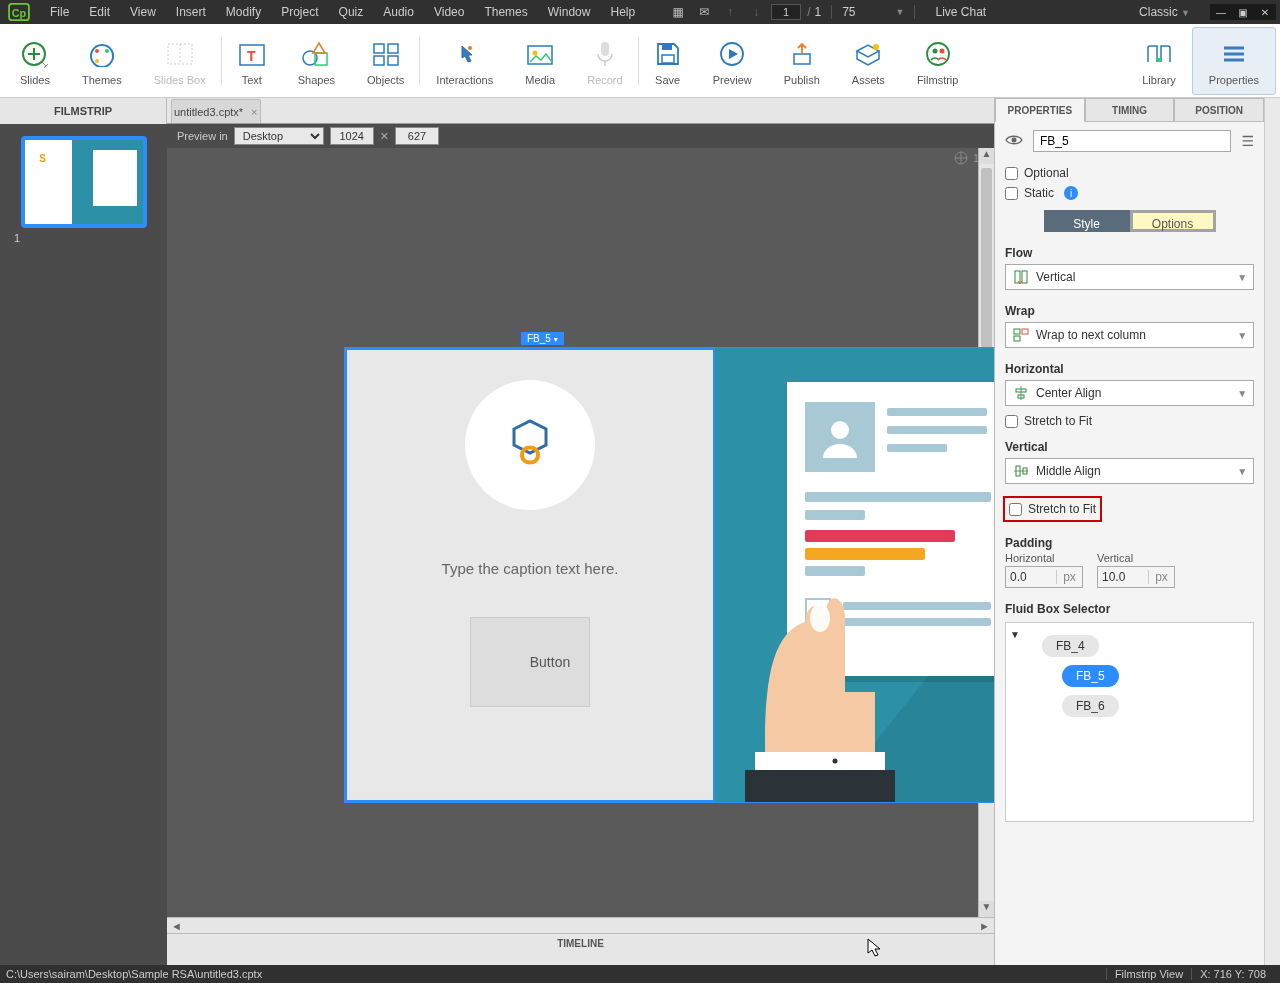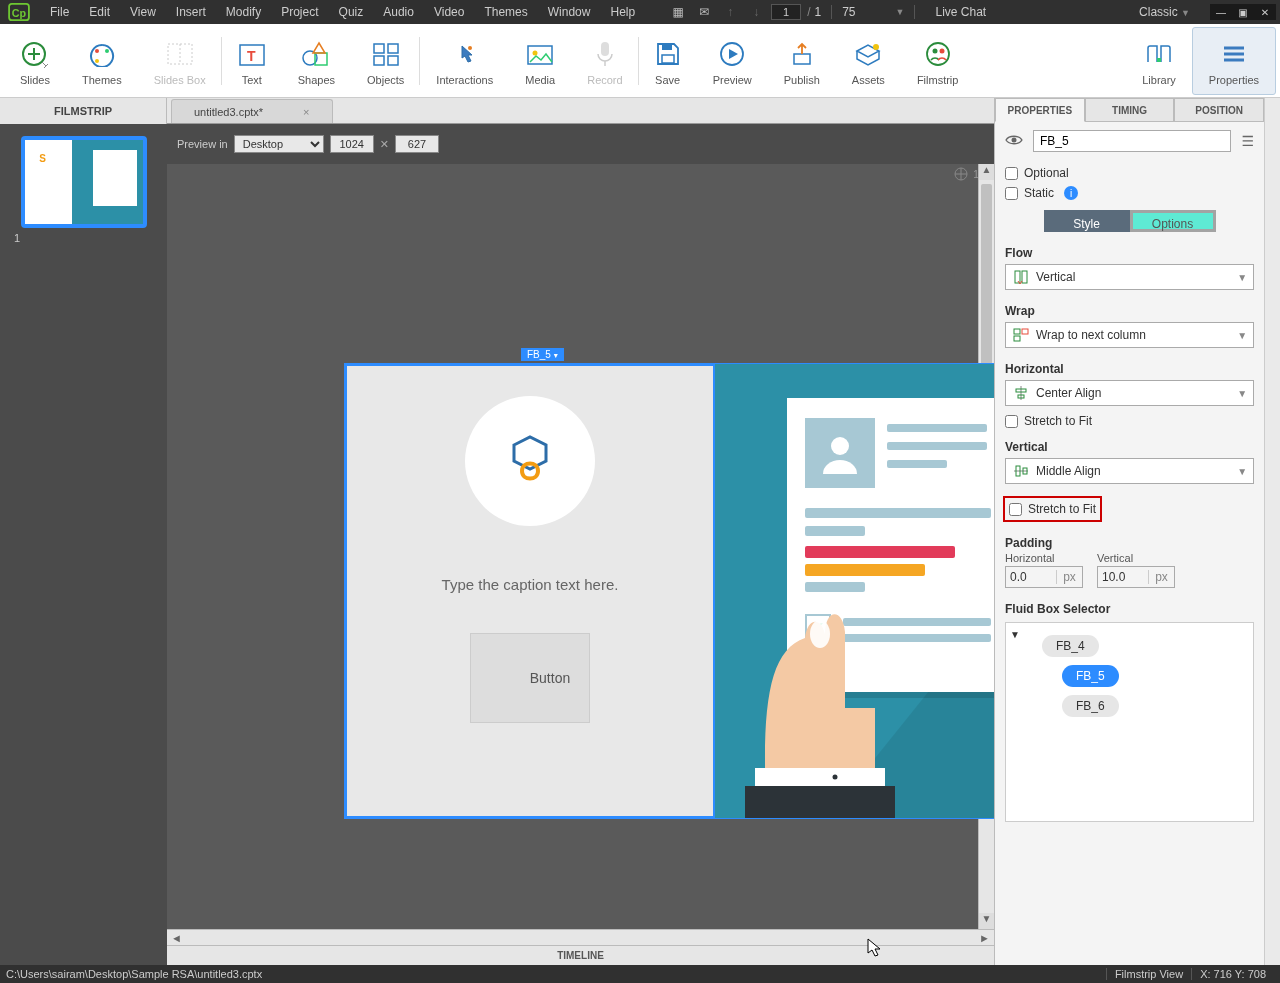--- a/index.html
+++ b/index.html
@@ -33,43 +33,43 @@
 .fs-body { flex:1; padding:8px; }
 .thumb { width:126px; height:92px; border:4px solid #2d8cff; border-radius:4px; background:#fff; margin:4px auto; position:relative; overflow:hidden; }
 .thumb-right { position:absolute; right:0; top:0; bottom:0; width:60%; background:#2c90a7; }
 .thumb-card { position:absolute; right:6px; top:10px; width:44px; height:56px; background:#fff; }
 .thumb-logo { position:absolute; left:4px; top:4px; width:28px; height:28px; border-radius:50%; background:#fff; display:flex; align-items:center; justify-content:center; font-size:10px; color:#f39c12; font-weight:bold; }
 .thumb-num { color:#ccc; font-size:11px; padding-left:6px; }
 
 
 .centercol { flex:1; display:flex; flex-direction:column; background:#5a5a5a; position:relative; min-width:0; }
 .tabstrip { height:26px; background:#e6e6e6; display:flex; align-items:flex-end; border-bottom:1px solid #999; }
-.tab { height:24px; background:#d8d8d8; border:1px solid #bbb; border-bottom:none; padding:0 22px; display:flex; align-items:center; font-size:11px; color:#444; margin-left:4px; border-radius:3px 3px 0 0;gap:32px; }
+.tab { height:24px; background:#d8d8d8; border:1px solid #bbb; border-bottom:none; padding:0 2px; display:flex; align-items:center; font-size:11px; color:#444; margin-left:4px; border-radius:3px 3px 0 0; }
 .tab .close { margin-left:8px; color:#888; }
-.previewbar { height:40px; background:#4b4b4b; display:flex; align-items:center; padding:0 10px; color:#ccc; font-size:11px; gap:6px; }
+.previewbar { height:24px; background:#4b4b4b; display:flex; align-items:center; padding:0 10px; color:#ccc; font-size:11px; gap:6px; }
 .previewbar select,.previewbar .numbox { height:18px; background:#e8e8e8; border:1px solid #888; font-size:11px; padding:0 4px; color:#333; }
 .previewbar .numbox { width:44px; text-align:center; display:inline-flex; align-items:center; justify-content:center; }
 .canvas-wrap { flex:1; position:relative; overflow:hidden; }
 .rulerbox { position:absolute; right:4px; top:2px; color:#999; font-size:10px; display:flex; align-items:center; gap:4px; }
 .slide { position:absolute; left:178px; top:200px; width:742px; height:454px; background:#e8e8e8; box-shadow:0 0 0 1px #2d8cff; }
 .fb-label { position:absolute; top:-16px; left:176px; background:#2d8cff; color:#fff; font-size:10px; padding:1px 6px; }
 .slide-left { position:absolute; left:0; top:0; width:370px; height:100%; background:#e8e8e8; border:2px solid #2d8cff; }
 .slide-right { position:absolute; right:0; top:0; width:372px; height:100%; background:#2c90a7; overflow:hidden; }
 .logo-circ { width:130px; height:130px; border-radius:50%; background:#fff; margin:30px auto 0; display:flex; align-items:center; justify-content:center; }
 .caption { text-align:center; color:#666; font-size:15px; margin-top:50px; }
 .btn-box { width:120px; height:90px; background:#ddd; margin:40px auto 0; display:flex; align-items:center; justify-content:center; color:#555; font-size:14px; box-shadow:inset 0 0 0 1px #ccc;padding-left:40px; }
 
 .paper { position:absolute; left:72px; top:34px; width:222px; height:294px; background:#fff; box-shadow:6px 6px 0 rgba(0,0,0,.12); }
 .avatar-sq { position:absolute; left:18px; top:20px; width:70px; height:70px; background:#a7c8d4; display:flex; align-items:center; justify-content:center; }
 .line { position:absolute; height:8px; border-radius:2px; }
 .hand { position:absolute; left:10px; bottom:-10px; width:180px; height:260px; }
 .shadow-tri { position:absolute; right:0; top:130px; width:0; height:0; border-left:260px solid transparent; border-bottom:324px solid rgba(0,0,0,0.08); }
 .cursor { position:absolute; left:700px; top:840px; color:#fff; font-size:18px; pointer-events:none; }
 .hscroll { height:16px; background:#e6e6e6; border-top:1px solid #bbb; display:flex; align-items:center; justify-content:space-between; padding:0 4px; font-size:11px; color:#666; }
-.timeline-hdr { height:20px; background:#e6e6e6; text-align:center; font-size:10px; font-weight:bold; color:#555; line-height:20px; border-top:1px solid #bbb; }
+.timeline-hdr { height:32px; background:#e6e6e6; text-align:center; font-size:10px; font-weight:bold; color:#555; line-height:20px; border-top:1px solid #bbb; }
 .vscroll { position:absolute; right:0; top:0; width:16px; bottom:0; background:#e6e6e6; border-left:1px solid #bbb; }
 .vscroll .thumbbar { position:absolute; left:2px; right:2px; top:20px; height:200px; background:#c0c0c0; border-radius:2px; }
 .vscroll .arrow { position:absolute; left:0; right:0; height:16px; text-align:center; font-size:10px; color:#666; background:#ddd; }
 
 
 .propscol { width:286px; background:#f4f4f4; border-left:1px solid #bbb; display:flex; position:relative; }
 .props-main { width:270px; overflow:hidden; }
 .props-scroll { width:16px; background:#eaeaea; border-left:1px solid #ccc; position:relative; }
 .ptabs { display:flex; height:24px; }
 .ptab { flex:1; text-align:center; font-size:10px; font-weight:bold; color:#555; line-height:24px; border:1px solid #bbb; background:#e6e6e6; cursor:pointer; }
@@ -78,21 +78,21 @@
 .name-row { display:flex; align-items:center; gap:10px; padding:8px 10px; }
 .name-row input { flex:1; height:22px; border:1px solid #aaa; padding:0 6px; font-size:12px; }
 .eye { color:#666; }
 .menu-ic { color:#666; font-size:14px; }
 .chk { display:flex; align-items:center; gap:6px; font-size:12px; color:#333; }
 .chk input { width:13px; height:13px; }
 .info-ic { width:14px; height:14px; border-radius:50%; background:#2d8cff; color:#fff; font-size:10px; display:inline-flex; align-items:center; justify-content:center; margin-left:4px; }
 .subtabs { display:flex; justify-content:center; padding:4px 0 8px; }
 .subtab { width:86px; height:22px; text-align:center; line-height:22px; font-size:12px; border:3px solid #a3a3a3; cursor:pointer; }
 .subtab.active { background:#5a6b7b; color:#fff; border-color:#5a6b7b; }
-.subtab.inact { background:#5eead4; color:#555; }
+.subtab.inact { background:#fef9c3; color:#555; }
 .plabel { font-size:12px; font-weight:bold; color:#333; padding:6px 10px 2px; }
 .pselect { margin:2px 10px 8px; height:26px; border:1px solid #aaa; background:#fff; display:flex; align-items:center; padding:0 6px; font-size:12px; color:#333; position:relative; }
 .pselect .sicon { width:18px; margin-right:6px; display:flex; align-items:center; justify-content:center; }
 .pselect .caret { position:absolute; right:6px; color:#888; font-size:10px; }
 .stretch-hl { margin:4px 8px 8px; padding:4px; border:2px solid #c00; display:inline-block; }
 .pad-row { display:flex; gap:14px; padding:0 10px 8px; }
 .pad-col { display:flex; flex-direction:column; gap:2px; }
 .pad-col .plab { font-size:11px; color:#555; }
 .pad-col .pinput { width:78px; height:22px; border:1px solid #aaa; display:flex; align-items:center;gap:20px; }
 .pad-col .pinput span:first-child { flex:1; padding-left:4px; }

